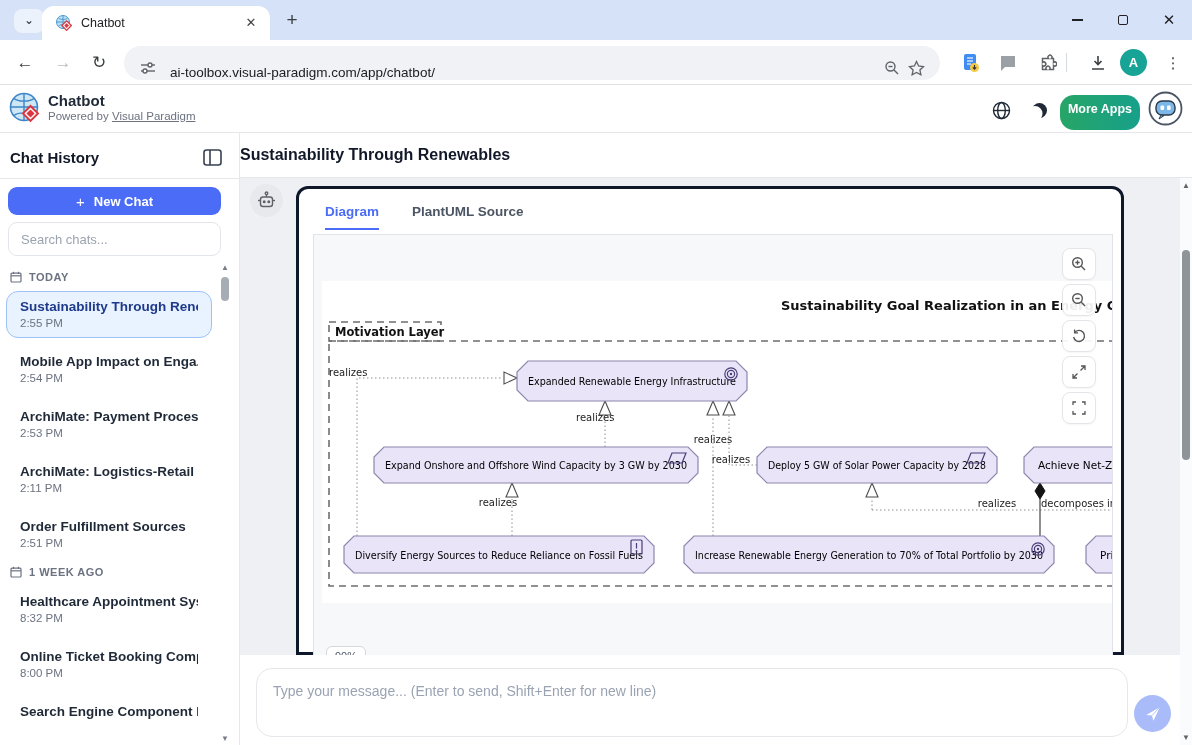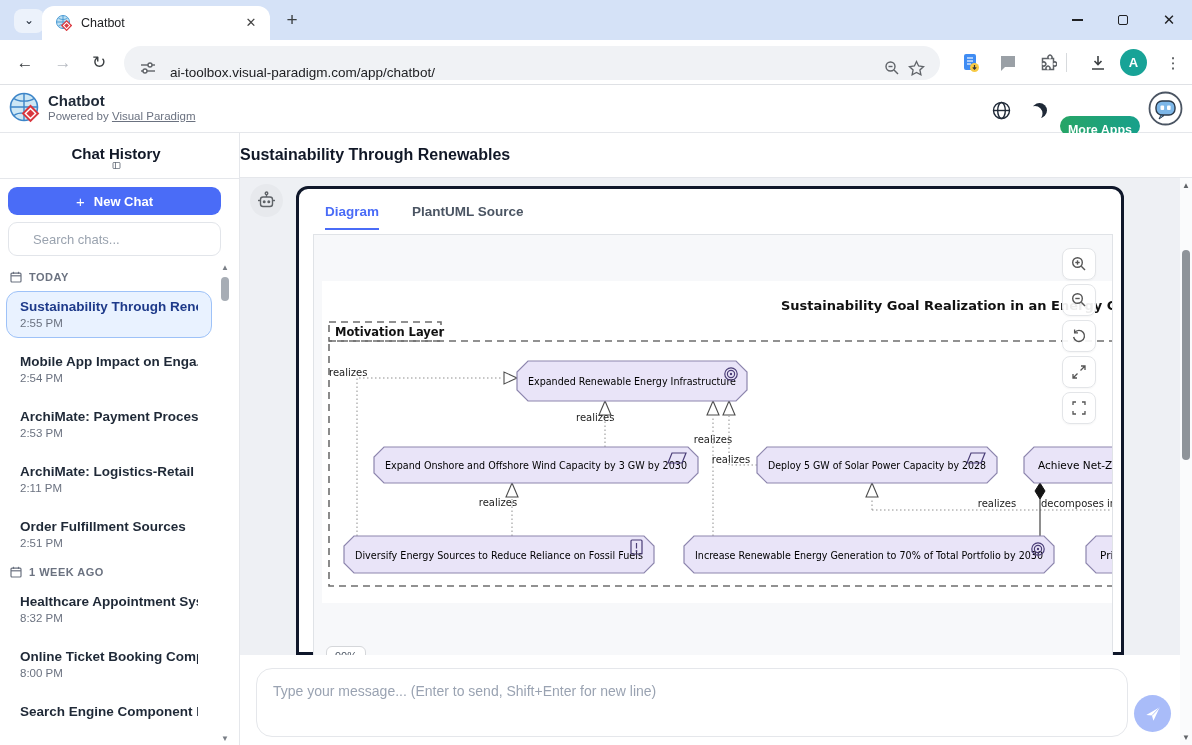--- a/index.html
+++ b/index.html
@@ -32,31 +32,31 @@
   #chrome-avatar { position:absolute; left:1120px; top:9px; width:27px; height:27px; border-radius:50%; background:#18a397; color:#fff; font-size:13px; font-weight:bold; text-align:center; line-height:27px; }
 
   
   #appheader { position:absolute; left:0; top:85px; width:1192px; height:48px; background:#fff; border-bottom:1px solid #e5e7eb; }
   #app-title { position:absolute; left:48px; top:7px; font-size:15px; font-weight:bold; color:#1f2937; }
   #app-sub { position:absolute; left:48px; top:25px; font-size:11.5px; color:#6b7280; }
   #app-sub a { color:#6b7280; text-decoration:underline; }
   .hdr-ic { position:absolute; top:13px; width:24px; height:24px; display:flex; align-items:center; justify-content:center; }
   #globe-btn{left:989px;} #moon-btn{left:1027px;}
   .moon { width:15px; height:15px; border-radius:50%; box-shadow:inset -4.5px 3px 0 0 #1f2937; }
-  #more-apps { position:absolute; left:1060px; top:10px; width:80px; height:20px; border-radius:14px; background:linear-gradient(90deg,#27a566,#17a08b); color:#fff; font-size:12.5px; font-weight:bold; text-align:center; line-height:28px;margin-top:21px; }
+  #more-apps { position:absolute; left:1060px; top:10px; width:80px; height:35px; border-radius:14px; background:linear-gradient(90deg,#27a566,#17a08b); color:#fff; font-size:12.5px; font-weight:bold; text-align:center; line-height:28px; }
   #bot-badge { position:absolute; left:1148px; top:6px; width:35px; height:35px; }
 
   
   #sidebar { position:absolute; left:0; top:133px; width:240px; height:612px; background:#fff; border-right:1px solid #e5e7eb; }
-  #sb-head { position:absolute; left:10px; top:12px; width:212px; height:24px; display:flex; align-items:center; justify-content:space-between;flex-direction:column; }
+  #sb-head { position:absolute; left:10px; top:12px; width:212px; height:24px; display:flex; align-items:center; justify-content:space-between; }
   #sb-title { font-size:15px; font-weight:bold; color:#111827; }
   #sb-divider { position:absolute; left:0; top:45px; width:240px; height:1px; background:#e5e7eb; }
   #new-chat { position:absolute; left:8px; top:54px; width:213px; height:28px; border-radius:9px; background:#4a6cf7; color:#fff; font-size:13px; font-weight:bold; display:flex; align-items:center; justify-content:center; gap:9px; }
   #new-chat .plus { font-size:15px; font-weight:normal; }
-  #search-chats { position:absolute; left:8px; top:89px; width:213px; height:34px; border:1px solid #e2e5ea; border-radius:9px; padding:0 24px; font-size:13px; color:#111; outline:none; font-family:"Liberation Sans",sans-serif; }
+  #search-chats { position:absolute; left:8px; top:89px; width:213px; height:34px; border:1px solid #e2e5ea; border-radius:9px; padding:0 12px; font-size:13px; color:#111; outline:none; font-family:"Liberation Sans",sans-serif; }
   #search-chats::placeholder { color:#9aa3af; }
   #chat-sections { position:absolute; left:0; top:130px; width:214px; height:482px; overflow:hidden; }
   .sec-head { display:flex; align-items:center; gap:7px; margin:8px 0 8px 10px; color:#6b7280; font-size:11px; font-weight:bold; letter-spacing:.5px; }
   .chat-item { margin:0 2px 8px 6px; padding:7px 13px 8px 13px; border:1px solid transparent; border-radius:12px; }
   .chat-item .t { display:block; font-size:13.5px; font-weight:600; color:#1f2937; white-space:nowrap; overflow:hidden; }
   .chat-item .tm { display:block; font-size:11.5px; color:#6b7280; margin-top:3px; }
   .chat-item.sel { background:#e9f2ff; border-color:#9ec2f8; }
   .chat-item.sel .t { color:#1e3a8a; }
   #sb-scroll { position:absolute; right:9px; top:130px; width:10px; height:482px; }
   .scr-arrow { color:#7a7f87; font-size:8px; text-align:center; width:10px; }

